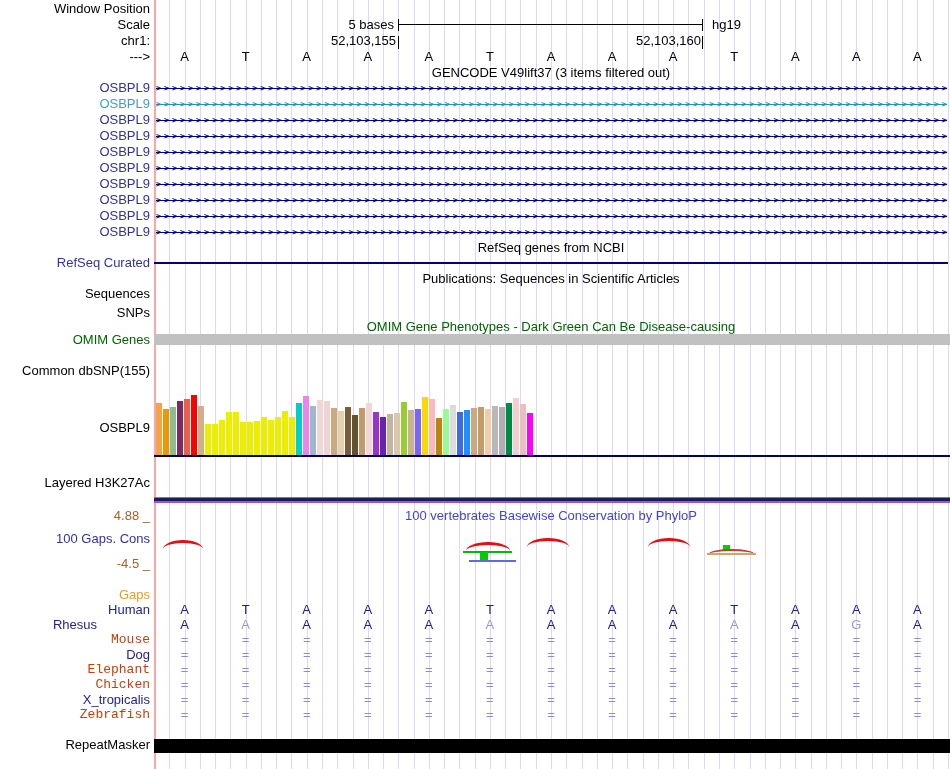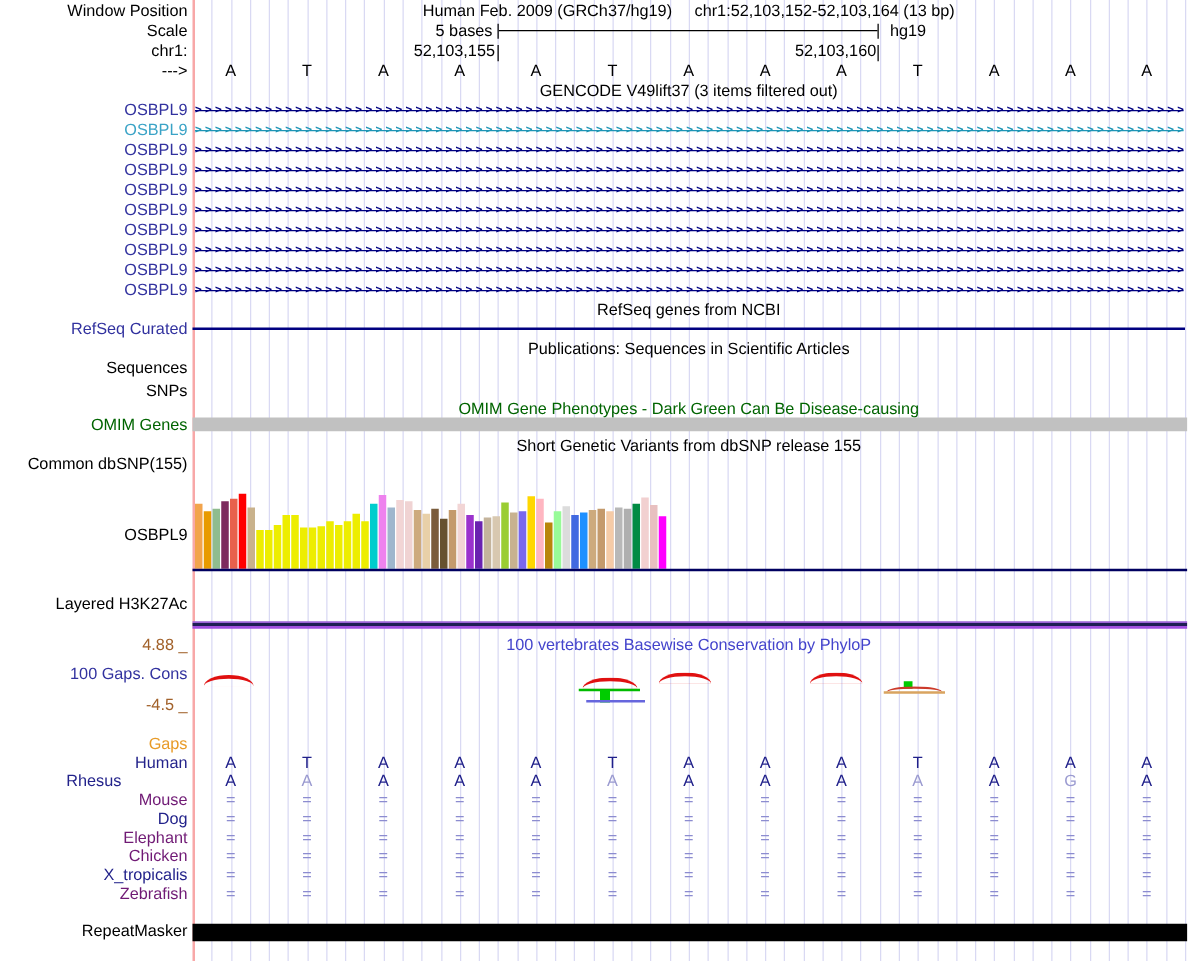--- a/index.html
+++ b/index.html
@@ -31,21 +31,21 @@
   .brown{color:#a2622b;}
   .orange-label{color:#e89b28;}
   .hline-navy{position:absolute;left:154px;width:794px;height:2px;background:#000080;}
   #omim-bar{position:absolute;left:154px;width:796px;top:334px;height:11px;background:#c1c1c1;}
   #gtex-baseline{position:absolute;left:154px;width:796px;top:455px;height:2px;background:#000060;}
   #h3k-band{position:absolute;left:154px;width:796px;top:497px;height:6px;
             background:linear-gradient(to bottom,#9a62d6 0 1.5px,#1d1d55 1.5px 4px,#a04fe0 4px 6px);}
   #rm-bar{position:absolute;left:154px;width:796px;top:739px;height:14px;background:#000;}
   .bar{position:absolute;width:6px;}
   .arc{position:absolute;border-top:3px solid #e01010;border-radius:50% 50% 0 0 / 100% 100% 0 0;height:9px;}
-  .sp.green{color:#701a75;} .sp.navy{color:#23238b;}
+  .sp.green{color:#c2410c;font-family:Liberation Mono, monospace;} .sp.navy{color:#23238b;}
   .gapcell{color:#8c8cd0;}
   .darkbase{color:#20208a;}
   .lightbase{color:#9a9ad0;}
   .mzrow{position:absolute;left:0;right:0;height:14px;}
   .layer{position:absolute;inset:0;}
 </style>
 </head>
 <body>
 
 <div id="screen">
@@ -100,24 +100,20 @@
       <div class="vline" style="left: 871.65px;"></div>
       <div class="vline" style="left: 886.92px;"></div>
       <div class="vline" style="left: 902.19px;"></div>
       <div class="vline" style="left: 917.46px;"></div>
       <div class="vline" style="left: 932.73px;"></div>
       <div class="vline" style="left: 948px;"></div>
     </div>
   <div id="pink-line"></div>
 
   <div class="llabel" style="top:2px">Window Position</div>
-  <div class="ctitle" style="top:2px;display:flex;justify-content:center;gap:18px">
-    <span>Human Feb. 2009 (GRCh37/hg19)</span>
-    <span>chr1:52,103,152-52,103,164 (13 bp)</span>
-  </div>
   <div class="llabel" style="top:18px">Scale</div>
   <div class="rnum" style="top:18px;left:244px;width:150px">5 bases</div>
   <div id="scale-ruler"></div>
   <div class="abs" style="top:18px;left:712px">hg19</div>
   <div class="llabel" style="top:34px">chr1:</div>
   <div class="rnum" style="top:34px;left:246px;width:150px">52,103,155</div>
   <div class="rnum" style="top:34px;left:551px;width:150px">52,103,160</div>
   <div class="tick" style="left:398px;top:36px"></div>
   <div class="tick" style="left:702px;top:36px"></div>
   <div class="llabel" style="top:50px">---&gt;</div>
@@ -186,21 +182,20 @@
   <div class="hline-navy" style="top:262px"></div>
 
   <div class="ctitle" style="top:272px">Publications: Sequences in Scientific Articles</div>
   <div class="llabel" style="top:287px">Sequences</div>
   <div class="llabel" style="top:306px">SNPs</div>
 
   <div class="ctitle title-green" style="top:320px">OMIM Gene Phenotypes - Dark Green Can Be Disease-causing</div>
   <div class="llabel green-label" style="top:333px">OMIM Genes</div>
   <div id="omim-bar"></div>
 
-  <div class="ctitle" style="top:350px">Short Genetic Variants from dbSNP release 155</div>
   <div class="llabel" style="top:364px">Common dbSNP(155)</div>
 
   <div class="llabel" style="top:421px">OSBPL9</div>
   <div class="layer" id="gtex-bars">
       <div class="bar" style="left: 155.5px; top: 403px; height: 52px; background: rgb(242, 164, 76);"></div>
       <div class="bar" style="left: 162.5px; top: 409px; height: 46px; background: rgb(232, 155, 0);"></div>
       <div class="bar" style="left: 169.5px; top: 407px; height: 48px; background: rgb(143, 188, 143);"></div>
       <div class="bar" style="left: 176.5px; top: 401px; height: 54px; background: rgb(125, 42, 94);"></div>
       <div class="bar" style="left: 183.5px; top: 399px; height: 56px; background: rgb(232, 96, 76);"></div>
       <div class="bar" style="left: 190.5px; top: 395px; height: 60px; background: rgb(255, 0, 0);"></div>

